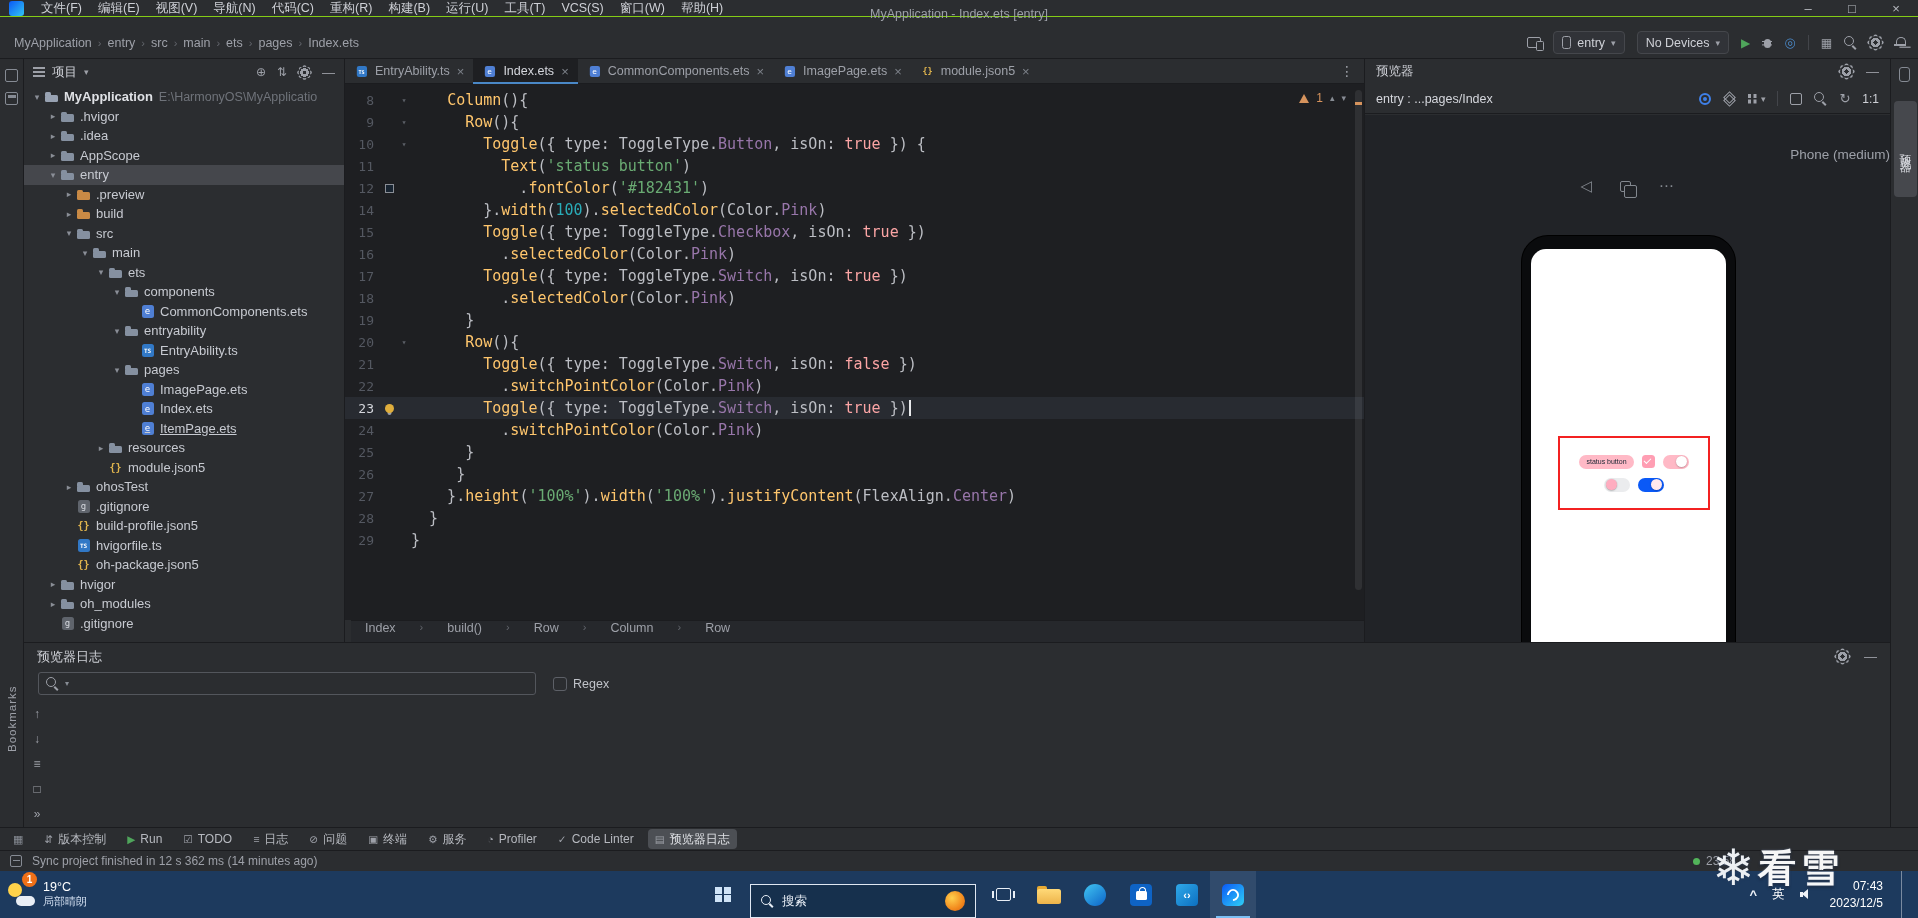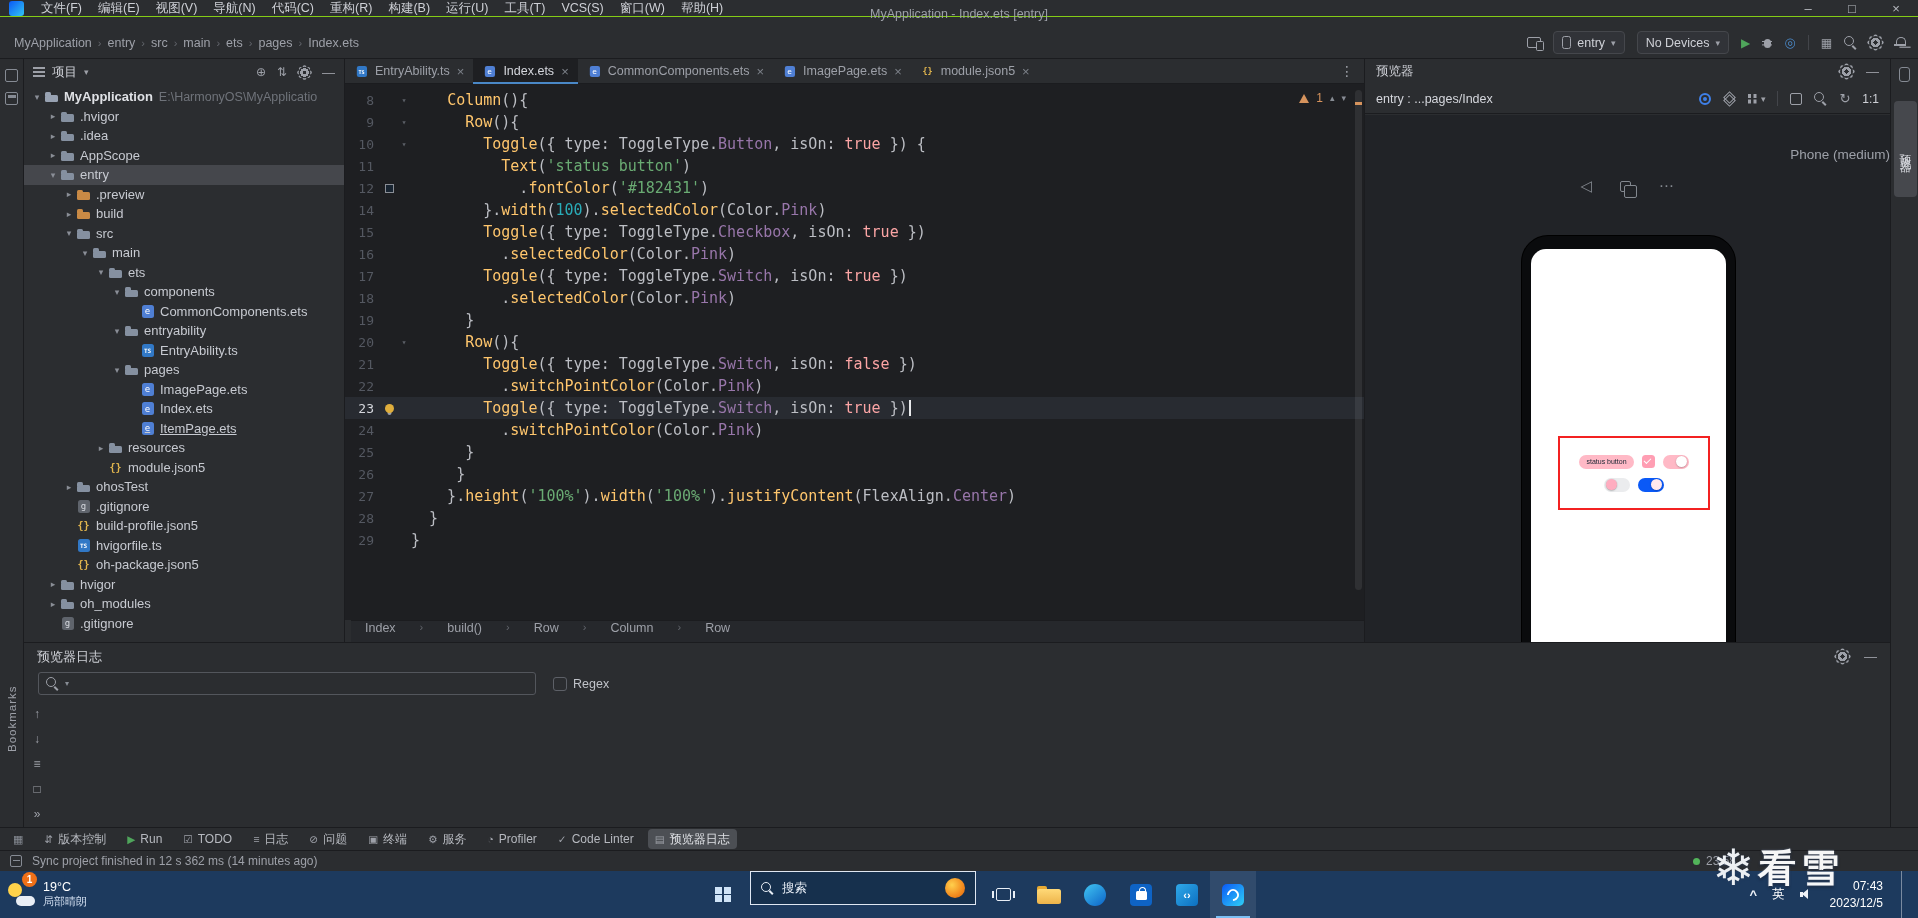--- a/index.html
+++ b/index.html
@@ -219,21 +219,21 @@
   #taskbar{position:absolute;left:0;top:871px;width:100%;height:47px;background:#1d3a5e}
   .tb-badge{position:absolute;left:22px;top:1px;width:15px;height:15px;border-radius:50%;background:#ef7018;
             color:#fff;font-size:10px;display:flex;align-items:center;justify-content:center;z-index:3;font-weight:bold}
   .weather{position:absolute;left:8px;top:0;height:47px;display:flex;align-items:center;gap:8px}
   .w-icon{width:27px;height:24px;position:relative}
   .w-sun{position:absolute;left:0;top:0;width:14px;height:14px;border-radius:50%;background:#ffd24a}
   .w-cloud{position:absolute;right:0;bottom:1px;width:19px;height:10px;border-radius:6px;background:#e9eef5}
   .w-text{display:flex;flex-direction:column;line-height:1.25}
   .w-temp{color:#fff;font-size:12.5px}
   .w-desc{color:#cfdcee;font-size:11px}
-  .tb-center{position:absolute;left:700px;top:0;height:47px;display:flex;align-items:flex-start}
+  .tb-center{position:absolute;left:700px;top:0;height:47px;display:flex;align-items:flex-end}
   .tb-cell{width:46px;height:47px;display:flex;align-items:center;justify-content:center;position:relative}
   .tb-cell.active{background:rgba(255,255,255,.09)}
   .tb-cell.active::after{content:"";position:absolute;left:6px;right:6px;bottom:0;height:2.5px;background:#7cc0f4}
   .start-grid{width:16px;height:16px;display:grid;grid-template-columns:7px 7px;grid-template-rows:7px 7px;gap:1.6px}
   .start-grid span{background:#cfe3f7}
   .search-pill{width:226px;height:34px;border:1px solid #dfe7f2;background:#16304d;display:flex;align-items:center;
                gap:8px;padding:0 10px;margin:0 4px}
   .search-pill .txt{color:#e8eef6;font-size:12.5px}
   .bing-orb{margin-left:auto;width:20px;height:20px;border-radius:50%;
             background:radial-gradient(circle at 35% 35%,#ffd04d,#f28a1e 60%,#d8610f)}

